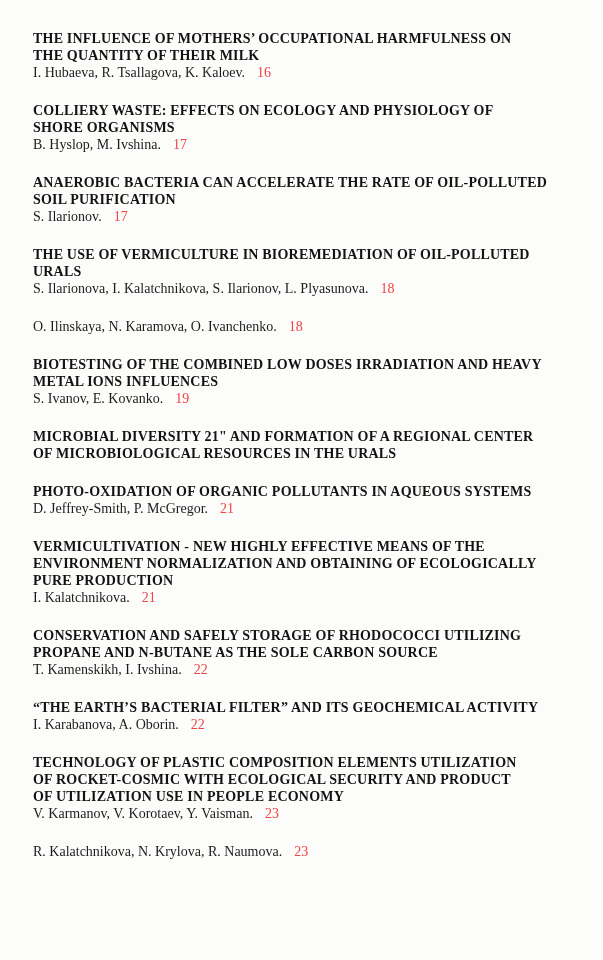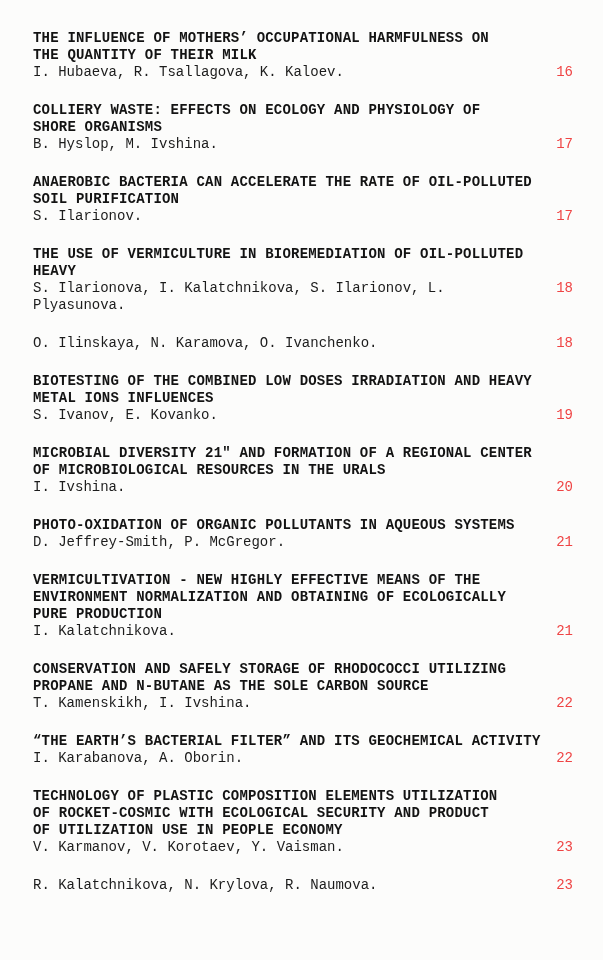--- a/index.html
+++ b/index.html
@@ -9,36 +9,34 @@
     background: #f6f6f5;
     font-family: "Liberation Serif", serif;
   }
   .page {
     width: 603px;
     height: 960px;
     background: #fcfcfb;
     color: #161616;
     padding: 30px 30px 0 33px;
     overflow: hidden;
-    font-family: Liberation Mono, monospace;
   }
   .entry {
     margin-bottom: 21px;
   }
   .entry-title {
     font-weight: bold;
     font-size: 14px;
     line-height: 17px;
     letter-spacing: 0.2px;
     white-space: pre-line;
     color: #131313;
   }
   .authors-row {
     display: flex;
-    justify-content: space-between;
     align-items: baseline;
     font-size: 14px;
     line-height: 17px;
   }
   .entry-authors {
     color: #1c1c1c;
   }
   .entry-page {
     color: #ef4444;
     padding-left: 12px;
@@ -71,21 +69,21 @@
   <div class="entry">
     <div class="entry-title">ANAEROBIC BACTERIA CAN ACCELERATE THE RATE OF OIL-POLLUTED
 SOIL PURIFICATION</div>
     <div class="authors-row">
       <span class="entry-authors">S. Ilarionov.</span>
       <span class="entry-page">17</span>
     </div>
   </div>
 
   <div class="entry">
-    <div class="entry-title">THE USE OF VERMICULTURE IN BIOREMEDIATION OF OIL-POLLUTED HEAVY</div>
+    <div class="entry-title">THE USE OF VERMICULTURE IN BIOREMEDIATION OF OIL-POLLUTED URALS</div>
     <div class="authors-row">
       <span class="entry-authors">S. Ilarionova, I. Kalatchnikova, S. Ilarionov, L. Plyasunova.</span>
       <span class="entry-page">18</span>
     </div>
   </div>
 
   <div class="entry">
     <div class="authors-row">
       <span class="entry-authors">O. Ilinskaya, N. Karamova, O. Ivanchenko.</span>
       <span class="entry-page">18</span>
@@ -97,24 +95,20 @@
 METAL IONS INFLUENCES</div>
     <div class="authors-row">
       <span class="entry-authors">S. Ivanov, E. Kovanko.</span>
       <span class="entry-page">19</span>
     </div>
   </div>
 
   <div class="entry">
     <div class="entry-title">MICROBIAL DIVERSITY 21" AND FORMATION OF A REGIONAL CENTER
 OF MICROBIOLOGICAL RESOURCES IN THE URALS</div>
-    <div class="authors-row">
-      <span class="entry-authors">I. Ivshina.</span>
-      <span class="entry-page">20</span>
-    </div>
   </div>
 
   <div class="entry">
     <div class="entry-title">PHOTO-OXIDATION OF ORGANIC POLLUTANTS IN AQUEOUS SYSTEMS</div>
     <div class="authors-row">
       <span class="entry-authors">D. Jeffrey-Smith, P. McGregor.</span>
       <span class="entry-page">21</span>
     </div>
   </div>
 

